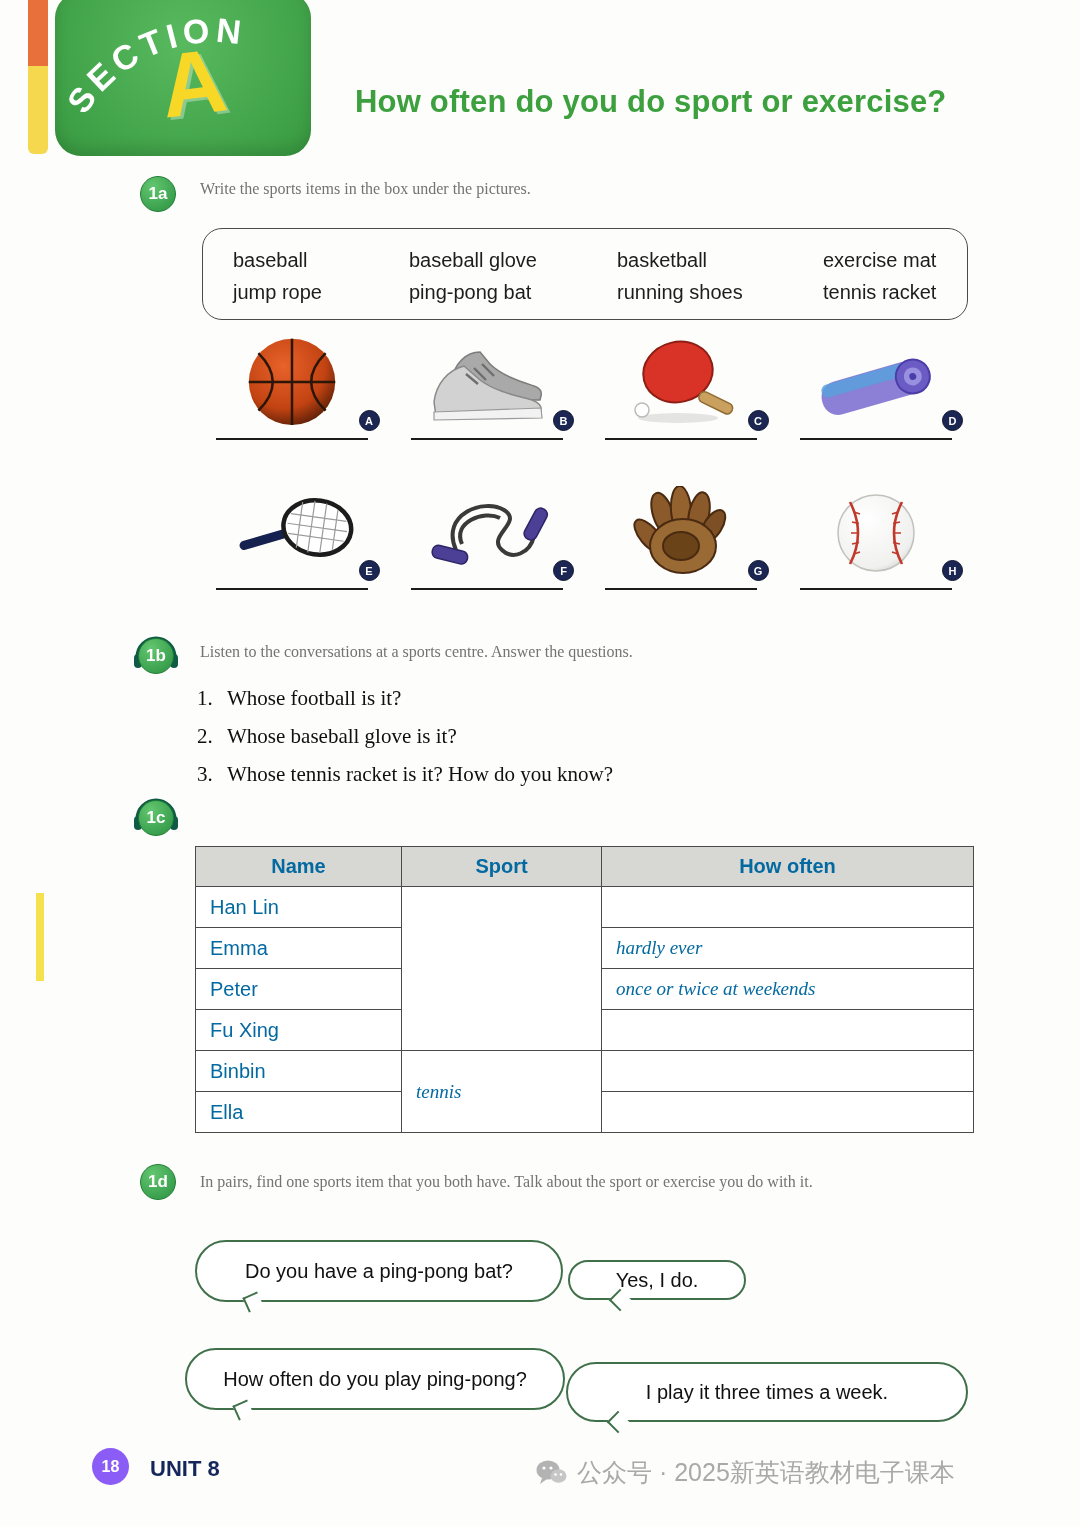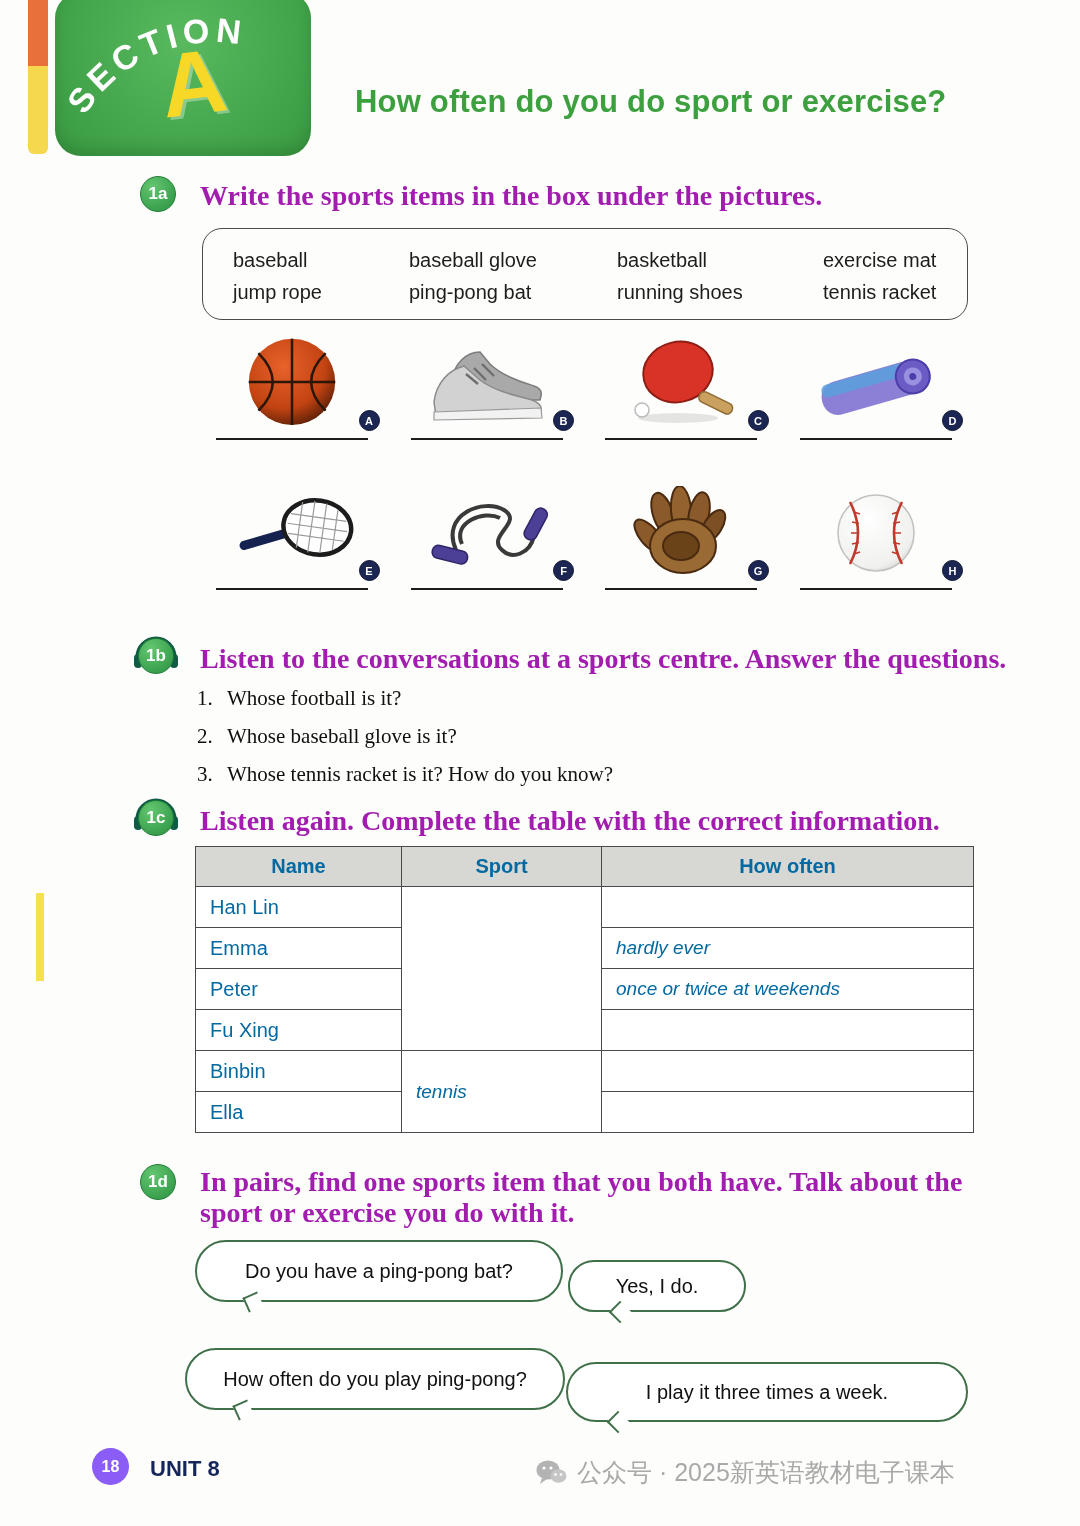--- a/index.html
+++ b/index.html
@@ -37,22 +37,22 @@
   .badge-wrap { position: absolute; width: 48px; height: 48px; }
   .badge {
     position: absolute; left: 6px; top: 8px; width: 36px; height: 36px; border-radius: 50%;
     background: radial-gradient(circle at 35% 28%, #63c66f, #2a9141);
     border: 1px solid #1f7d35; color: #fff; font-weight: bold; font-size: 17px;
     display: flex; align-items: center; justify-content: center;
   }
   .hp-svg { position: absolute; left: 0; top: 0; }
 
   .instruction {
-    position: absolute; font-family: "Liberation Serif", serif; font-weight: bold;
-    font-size: 28px; color: #a21caf;
+    position: absolute; font-family: "Liberation Serif", serif; font-weight: normal;
+    font-size: 16px; color: #737373;
   }
 
   
   .word-box {
     position: absolute; left: 202px; top: 228px; width: 766px; height: 92px;
     border: 1.6px solid #4b4b4b; border-radius: 20px;
     display: grid; grid-template-columns: 176px 208px 206px auto;
     align-content: center; row-gap: 9px; padding: 10px 0 6px 30px;
     font-size: 20px; color: #1d1d1d;
   }
@@ -82,21 +82,21 @@
     font-size: 20px; color: #0369a1; background: #fff;
   }
   .sports-table th, .sports-table td { border: 1.4px solid #4a4a4a; }
   .sports-table th {
     background: #d7d7d4; font-weight: bold; height: 40px; text-align: center; font-size: 20px;
   }
   .sports-table td { height: 41px; padding: 0 14px; }
   .col-name { width: 206px; }
   .col-sport { width: 200px; }
   .col-often { width: 372px; }
-  .italic-cell { font-style: italic; font-size: 19px; }
+  .italic-cell { font-style: italic; font-size: 19px; font-family: Liberation Serif, serif; }
 
   
   .bubble {
     position: absolute; border: 2.4px solid #40704a; border-radius: 32px; background: #fff;
     display: flex; align-items: center; justify-content: center;
     font-size: 20px; color: #111; text-align: center; padding: 0 18px;
   }
   .bubble .tail {
     position: absolute; width: 16px; height: 16px; background: #fff;
     border-left: 2.4px solid #40704a; border-bottom: 2.4px solid #40704a;
@@ -306,21 +306,20 @@
   </div>
 
   <div class="badge-wrap" style="left:132px; top:792px;">
     <svg class="hp-svg" width="48" height="46" viewBox="0 0 48 46">
       <path d="M6 27 A18 18 0 0 1 42 27" fill="none" stroke="#0f5b46" stroke-width="5" stroke-linecap="round"></path>
       <rect x="2" y="24" width="8" height="14" rx="4" fill="#0f5b46"></rect>
       <rect x="38" y="24" width="8" height="14" rx="4" fill="#0f5b46"></rect>
     </svg>
     <div class="badge">1c</div>
   </div>
-  <div class="instruction" style="left:200px; top:805px;">Listen again. Complete the table with the correct information.</div>
 
   <table class="sports-table">
     <thead>
       <tr>
         <th class="col-name">Name</th>
         <th class="col-sport">Sport</th>
         <th class="col-often">How often</th>
       </tr>
     </thead>
     <tbody>
@@ -355,21 +354,21 @@
 
   <div class="badge-wrap" style="left:134px; top:1156px;">
     <div class="badge">1d</div>
   </div>
   <div class="instruction" style="left:200px; top:1166px; width:790px; line-height:31px;">In pairs, find one sports item that you both have. Talk about the sport or exercise you do with it.</div>
 
   <div class="bubble" style="left:195px; top:1240px; width:368px; height:62px;">
     <span>Do you have a ping-pong bat?</span>
     <span class="tail tail-slant-left"></span>
   </div>
-  <div class="bubble" style="left:568px; top:1260px; width:178px; height:52px;">
+  <div class="bubble" style="left:568px; top:1260px; width:178px; height:40px;">
     <span>Yes, I do.</span>
     <span class="tail tail-down"></span>
   </div>
   <div class="bubble" style="left:185px; top:1348px; width:380px; height:62px;">
     <span>How often do you play ping-pong?</span>
     <span class="tail tail-slant-left"></span>
   </div>
   <div class="bubble" style="left:566px; top:1362px; width:402px; height:60px;">
     <span>I play it three times a week.</span>
     <span class="tail tail-down"></span>

